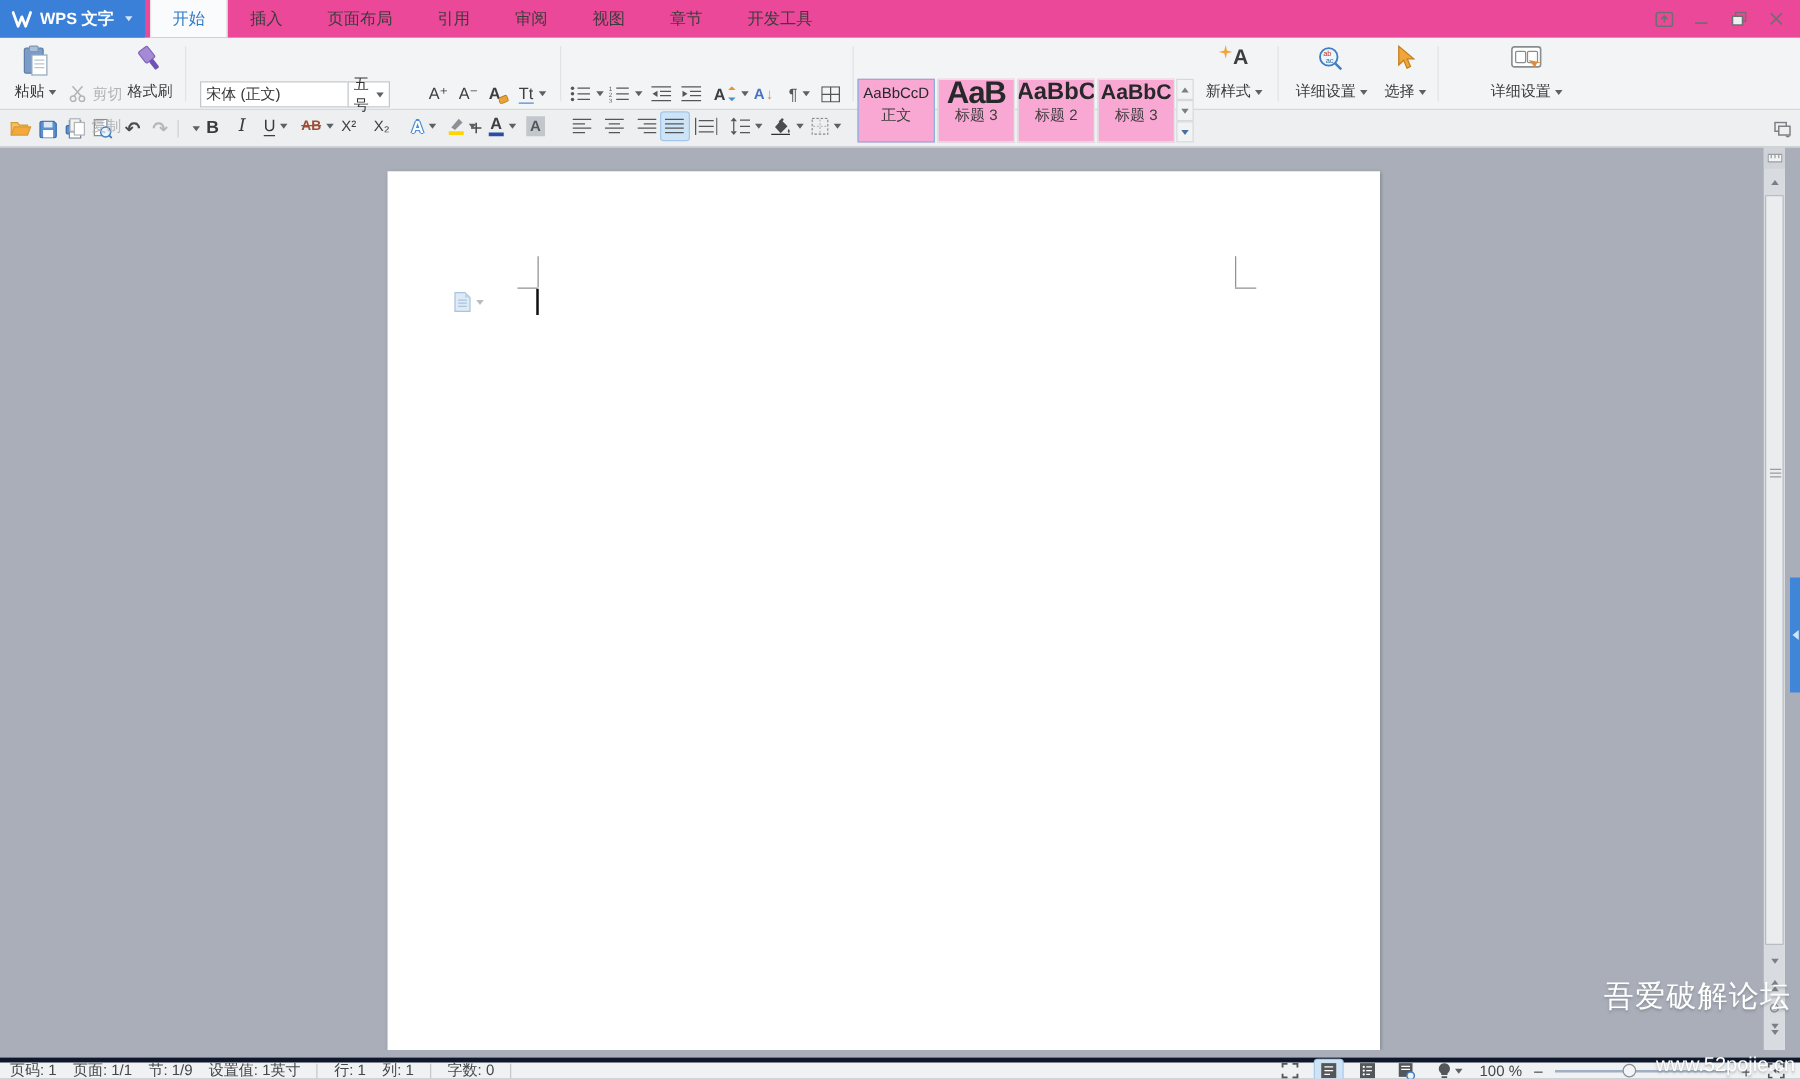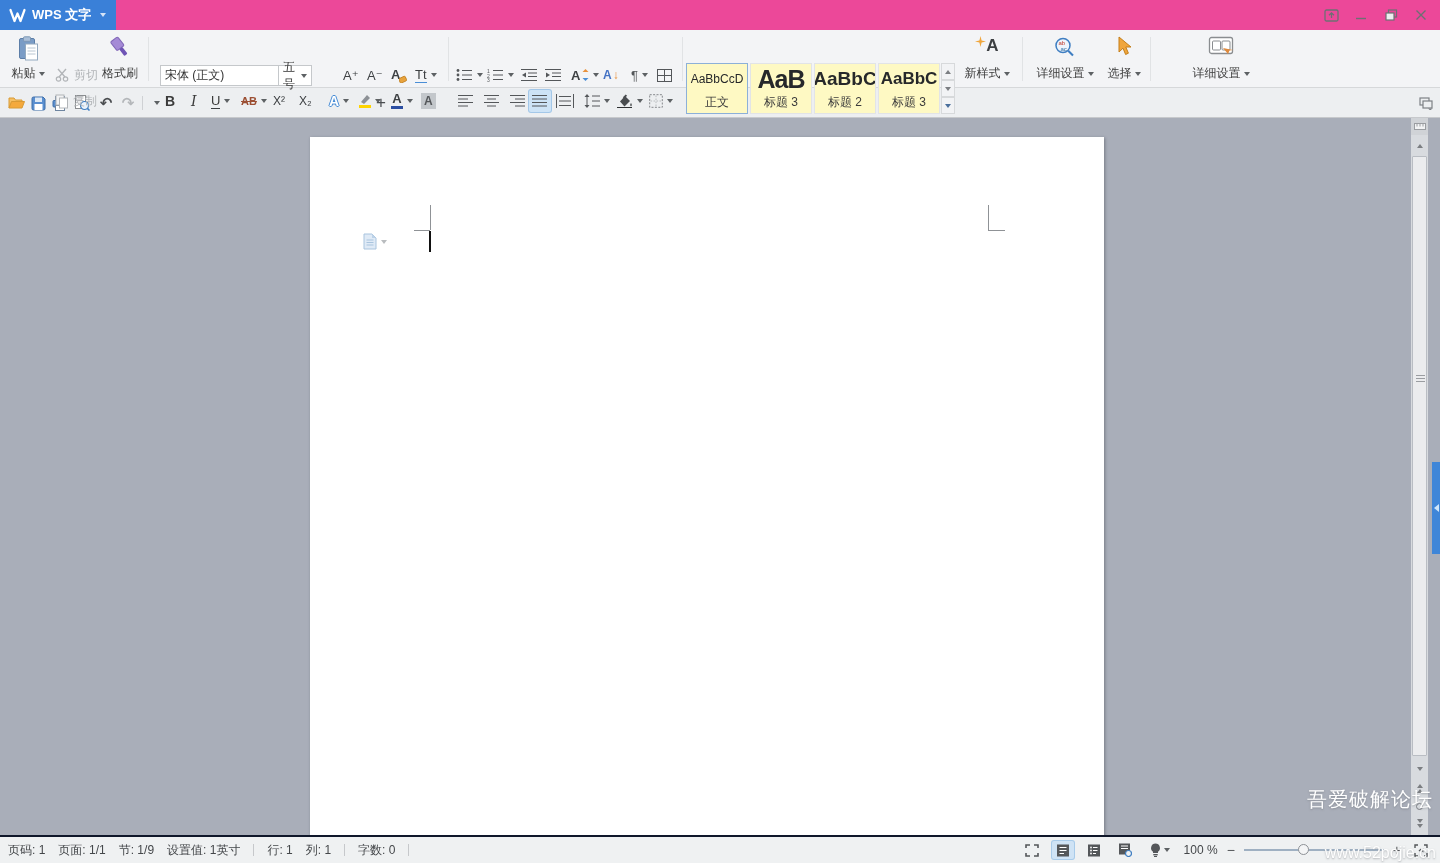--- a/index.html
+++ b/index.html
@@ -33,21 +33,21 @@
 .strike-ab{font-size:11px;color:#9c4f33;text-decoration:line-through;font-weight:bold}
 .sup-x,.sub-x{font-size:12px;color:#3d4043}
 .fx-a{font-size:14px;font-weight:bold;color:#fff;text-shadow:0 0 1px #4a8ed6,1px 0 #4a8ed6,-1px 0 #4a8ed6,0 1px #4a8ed6,0 -1px #4a8ed6}
 .fc-a{font-size:13px;font-weight:bold;color:#3d4043;line-height:12px;display:flex;flex-direction:column;align-items:center}
 .fc-bar{width:12px;height:3px;background:#2b4ea2;margin-top:1px}
 .hl-bar{width:12px;height:3px;background:#ffd400;margin-top:1px}
 .shade-a{font-size:12px;font-weight:bold;color:#54575a;background:#c3c7cb;padding:1px 3px}
 .tt{font-size:13px;color:#3d4043;border-bottom:1.5px solid #4a8ed6}
 .justify-on{background:#cde3f6;box-shadow:0 0 0 1px #a3c7e8}
 
-.stylecell{position:absolute;top:33px;width:62px;height:51px;background:#fef9c3;border:1px solid #e2e4e6;display:flex;flex-direction:column;align-items:center;justify-content:flex-end;overflow:hidden;padding-bottom:2px}
+.stylecell{position:absolute;top:33px;width:62px;height:51px;background:#f9a8d4;border:1px solid #e2e4e6;display:flex;flex-direction:column;align-items:center;justify-content:flex-end;overflow:hidden;padding-bottom:12px}
 .stylecell.sel{border:1px solid #8cb0d8}
 .sprev{white-space:nowrap;overflow:hidden;width:60px;text-align:center;color:#26282a;flex:1;display:flex;align-items:center;justify-content:center}
 .p0{font-size:12px}.p1{font-size:25px;font-weight:bold;letter-spacing:-1px}.p2{font-size:19px;font-weight:bold}.p3{font-size:17px;font-weight:bold}
 .slab{font-size:12px;color:#3b3b3b}
 .gsbtn{position:absolute;left:941px;width:14px;height:17px;background:#f2f3f5;border:1px solid #d7d9db;display:flex;align-items:center;justify-content:center}
 .tri-u{width:0;height:0;border-left:3.5px solid transparent;border-right:3.5px solid transparent;border-bottom:4px solid #7b7e82}
 .tri-d{width:0;height:0;border-left:3.5px solid transparent;border-right:3.5px solid transparent;border-top:4px solid #7b7e82}
 
 #tabrow{position:absolute;top:88px;left:0;width:100%;height:30px;background:#edeff1;border-bottom:1px solid #c7c9cc;z-index:20}
 .qbtn{position:absolute;top:5px;width:20px;height:20px;display:flex;align-items:center;justify-content:center;font-size:15px}
@@ -63,43 +63,53 @@
 #pasteopt{position:absolute;left:52px;top:96px;display:flex;align-items:center;gap:3px}
 
 #vscroll{position:absolute;right:12px;top:118px;width:17px;height:722px;background:#d8dbdf;z-index:15}
 .sbtn{position:absolute;left:0;width:17px;height:17px;display:flex;align-items:center;justify-content:center}
 #sthumb{position:absolute;left:1px;top:38px;width:15px;height:600px;background:#ebecee;border:1px solid #b9bdc3;border-radius:1px}
 #sgrip{position:absolute;left:3px;top:218px;width:9px;height:7px;border-top:1px solid #9a9da1;border-bottom:1px solid #9a9da1}
 #sgrip:before{content:"";display:block;margin-top:2px;height:1px;background:#9a9da1}
 #sidetab{position:absolute;right:0;top:462px;width:8px;height:92px;background:#3f86d8;z-index:16;display:flex;align-items:center;justify-content:center}
 .tri-l{width:0;height:0;border-top:4px solid transparent;border-bottom:4px solid transparent;border-right:5px solid #cfe6fb}
 
-#statusbar{position:absolute;bottom:0;left:0;width:100%;height:28px;background:#eff1f2;border-top:2px solid #0f172a;display:flex;align-items:center;padding:0 8px;font-size:12px;color:#44474a;z-index:30}
+#statusbar{position:absolute;bottom:0;left:0;width:100%;height:17px;background:#eff1f2;border-top:4px solid #0f172a;display:flex;align-items:center;padding:0 8px;font-size:12px;color:#44474a;z-index:30}
 #statusbar .sitem{margin-right:13px;white-space:nowrap}
 .vsep{width:1px;height:12px;background:#c6c8cb;margin-right:13px}
 #sright{margin-left:auto;display:flex;align-items:center;gap:9px}
 .vbtn{width:22px;height:18px;display:flex;align-items:center;justify-content:center;border-radius:2px}
 .vbtn.on{background:#cfe3f5;box-shadow:0 0 0 1px #a8cbea}
 #zoomtrack{width:140px;height:2px;background:#9fb0c2;position:relative}
 #zoomhandle{position:absolute;left:54px;top:-5px;width:11px;height:11px;border-radius:50%;background:#f4f5f6;border:1px solid #8d9196}
 
-#wm1{position:absolute;right:7px;bottom:27px;font-size:20px;color:#fff;text-shadow:0 1px 2px rgba(110,114,120,.55);z-index:40;letter-spacing:1px}
+#wm1{position:absolute;right:7px;bottom:27px;font-size:24px;color:#fff;text-shadow:0 1px 2px rgba(110,114,120,.55);z-index:40;letter-spacing:1px}
 #wm2{position:absolute;right:4px;bottom:1px;font-size:16px;color:#fefefe;text-shadow:0 1px 2px rgba(110,114,120,.5);z-index:40}
 .zoomtxt{color:#44474a}
 </style>
 </head>
 <body>
 
 <div id="titlebar">
   <div id="logo">
     <svg width="17" height="15" viewBox="0 0 17 15">
         <polyline points="1.5,2 5.5,13 8.5,5.5 11.5,13 15.5,2" fill="none" stroke="#fff" stroke-width="2.2" stroke-linecap="round" stroke-linejoin="round"></polyline>
       </svg>
     <span>WPS 文字</span>
     <span class="logo-caret"></span>
+  </div>
+  <div id="menutabs">
+    <div class="mtab active">开始</div>
+    <div class="mtab">插入</div>
+    <div class="mtab">页面布局</div>
+    <div class="mtab">引用</div>
+    <div class="mtab">审阅</div>
+    <div class="mtab">视图</div>
+    <div class="mtab">章节</div>
+    <div class="mtab">开发工具</div>
   </div>
   <div id="winctl">
     <div class="wbtn">
         <svg width="15" height="13" viewBox="0 0 15 13">
           <rect x="1" y="1" width="13" height="11" rx="1.5" fill="none" stroke="#6d7073" stroke-width="1.3"></rect>
           <path d="M7.5 9 V4 M5 6.3 L7.5 3.8 L10 6.3" fill="none" stroke="#6d7073" stroke-width="1.3"></path>
         </svg>
       </div>
     <div class="wbtn">
         <svg width="12" height="12" viewBox="0 0 12 12">

